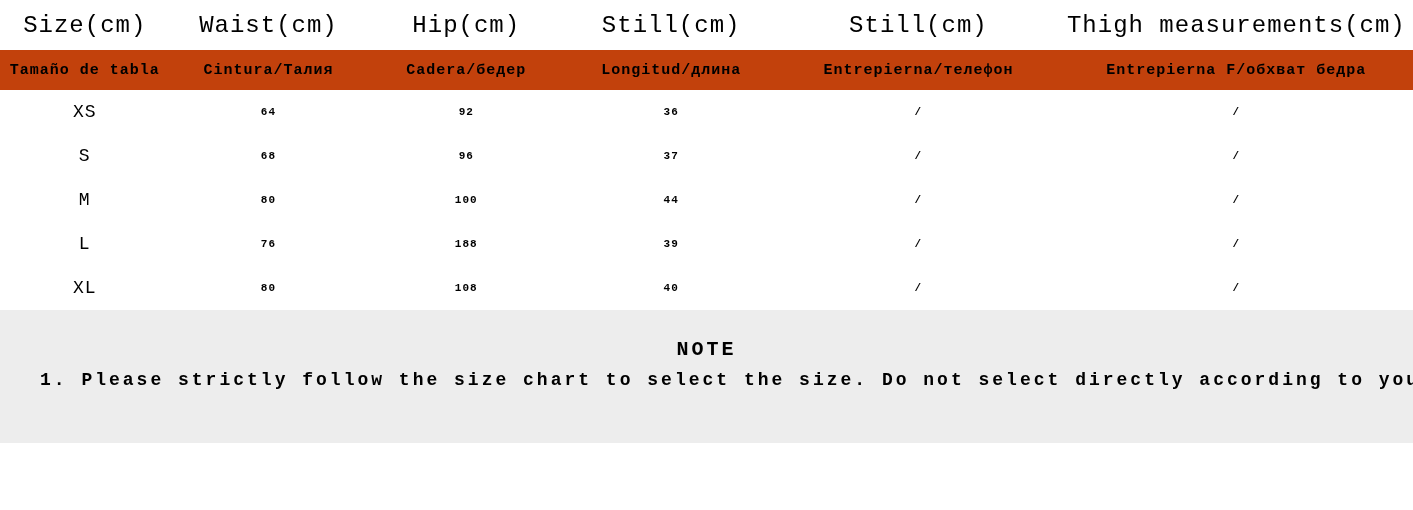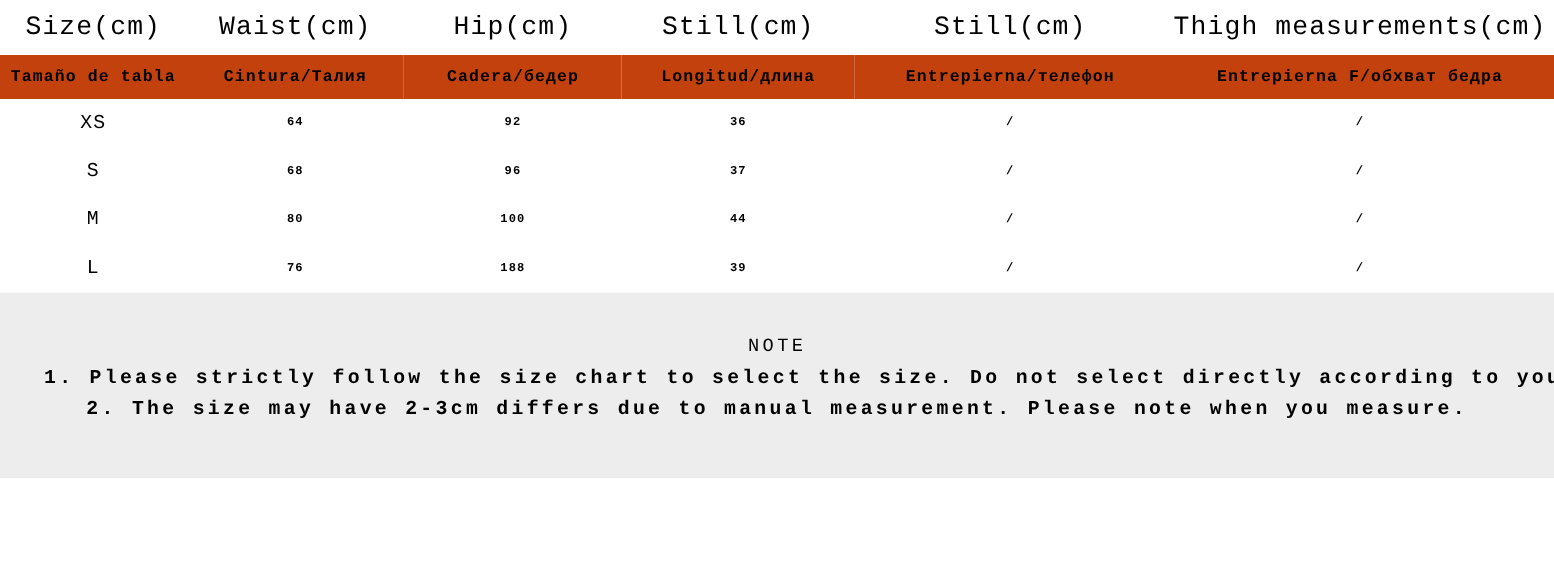--- a/index.html
+++ b/index.html
@@ -47,25 +47,24 @@
     font-size:18px;
     font-weight:normal;
   }
   
   .note{
     background:#ededed;
     padding:28px 40px 48px 40px;
     text-align:center;
   }
   .note-title{
-    font-size:17px;
-    font-weight:normal;
+    font-size:20px;
+    font-weight:bold;
     letter-spacing:3px;
     margin-bottom:6px;
-    margin-top:12px;
   }
   .note-line{
     font-size:18px;
     font-weight:bold;
     letter-spacing:3px;
     line-height:1.55;
     white-space:nowrap;
   }
   .sp{letter-spacing:4px;}
 </style>
@@ -125,21 +124,28 @@
       <td>/</td>
     </tr>
     <tr class="row">
       <td class="size">L</td>
       <td>76</td>
       <td>188</td>
       <td>39</td>
       <td>/</td>
       <td>/</td>
     </tr>
+    <tr class="row">
+      <td class="size">XL</td>
+      <td>80</td>
+      <td>108</td>
+      <td>40</td>
+      <td>/</td>
+      <td>/</td>
+    </tr>
   </tbody>
     </table>
 
   <div class="note">
     <div class="note-title">NOTE</div>
     <div class="note-line">1. Please strictly follow the size chart to select the size. Do not select directly according to your habits.</div>
-    <div class="note-line">2. The size may have 2-3cm differs due to manual measurement. Please note when you measure.</div>
   </div>
 </div>
 
 </body></html>

